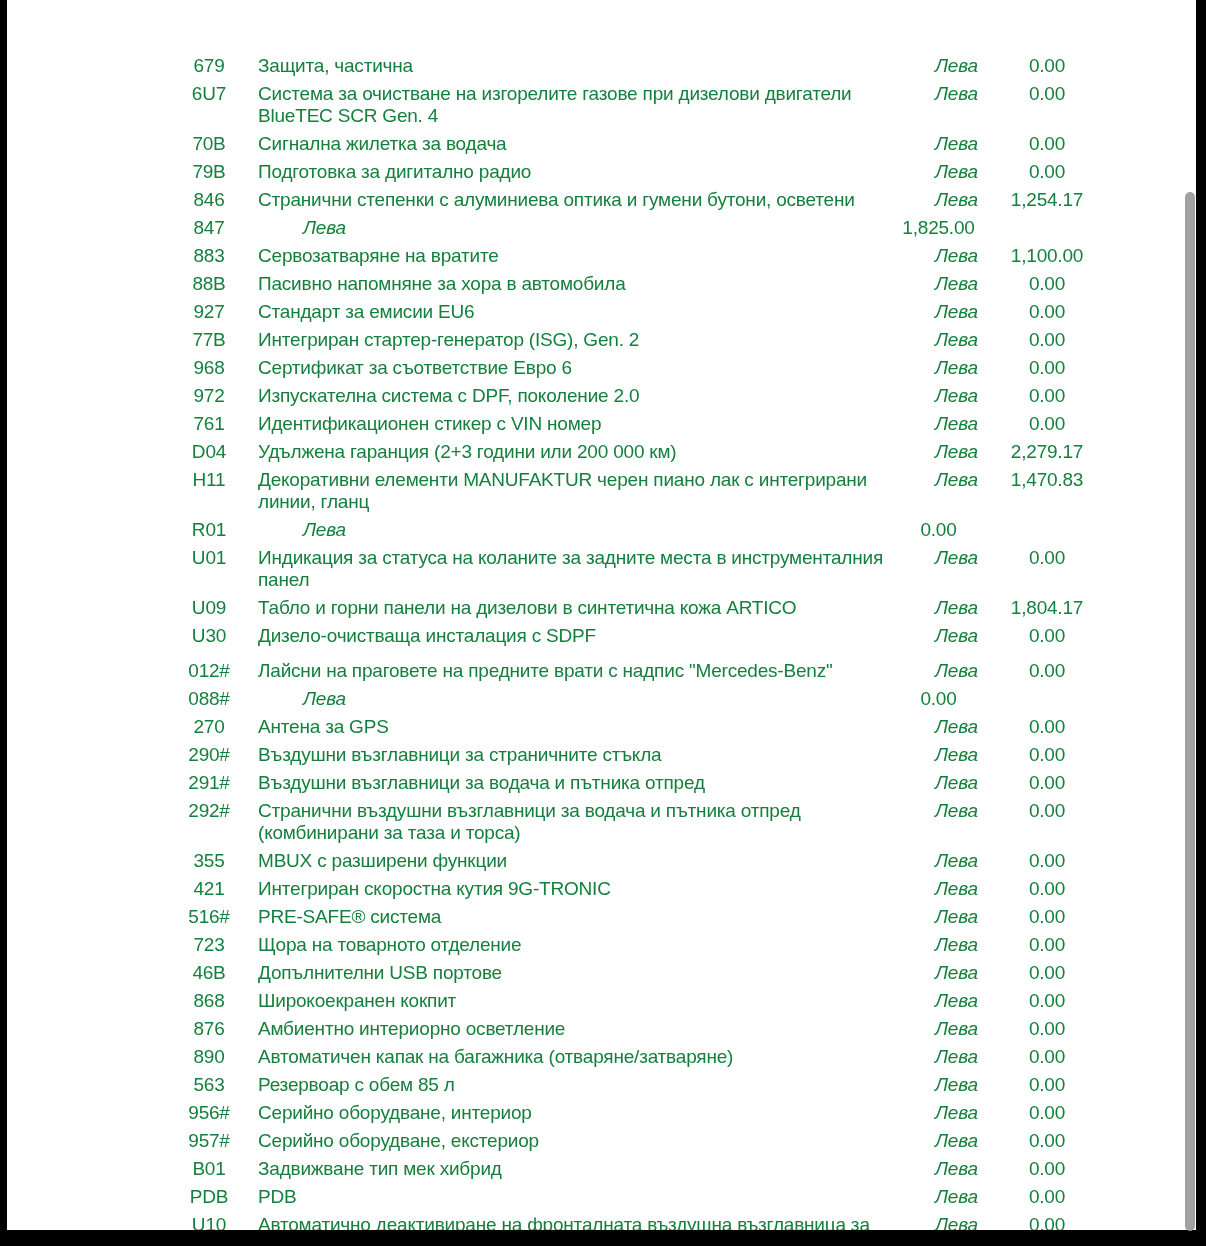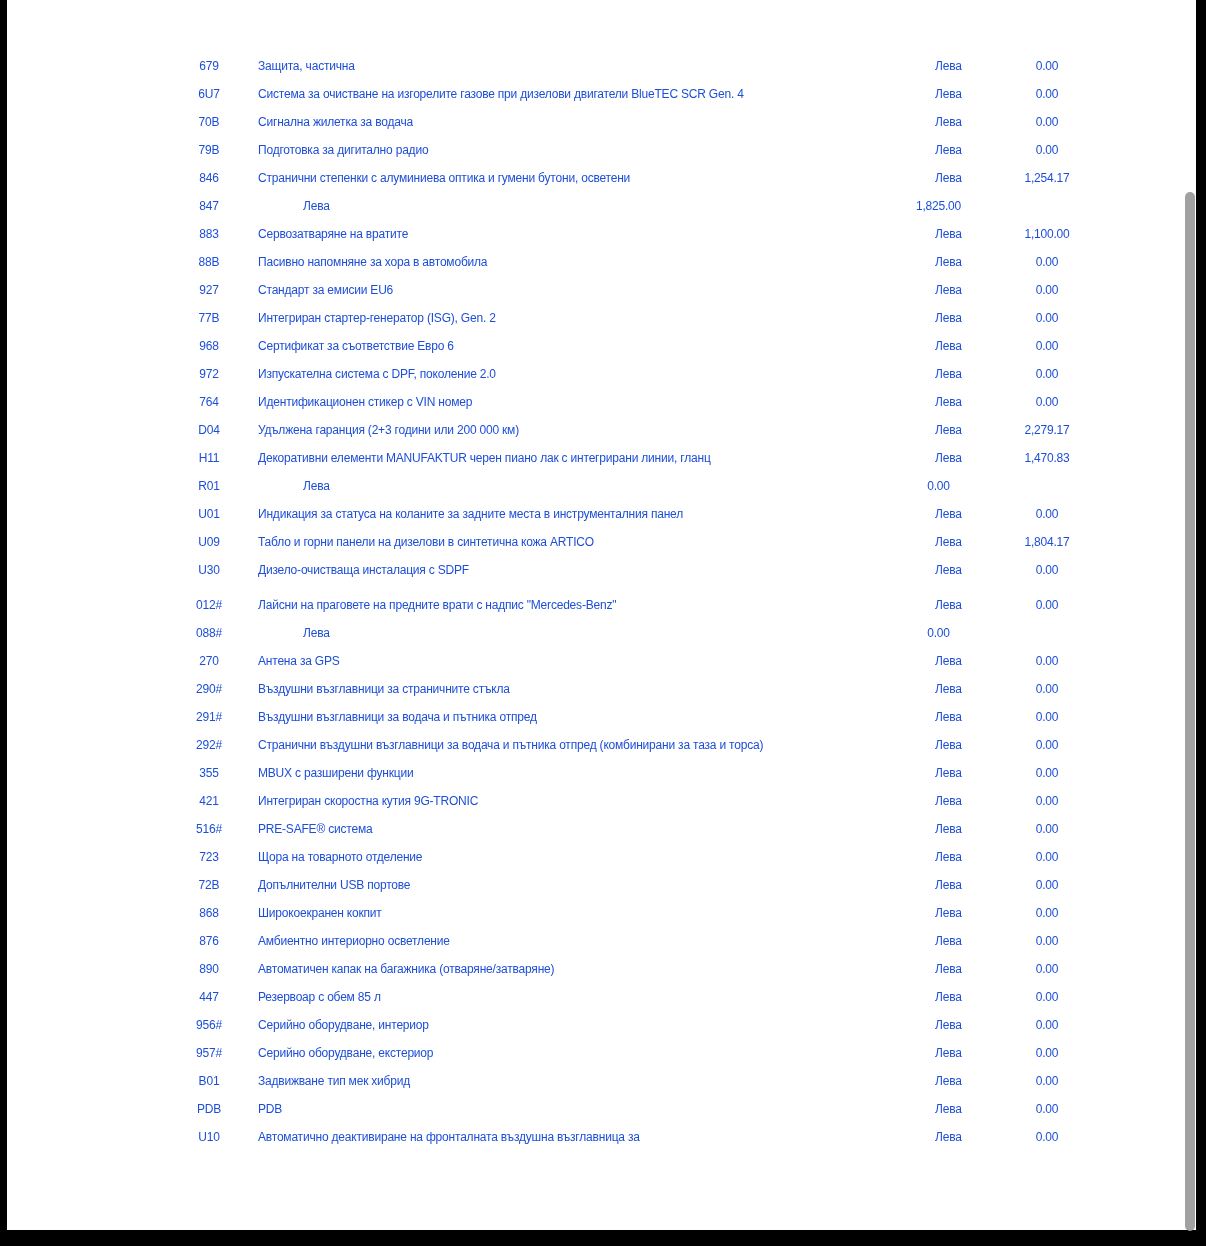--- a/index.html
+++ b/index.html
@@ -22,29 +22,29 @@
     border-radius: 6px;
     background: #a1a1a1;
   }
 
   .doc { position: absolute; top: 52px; left: 0; width: 1185px; }
 
   .row {
     display: grid;
     grid-template-columns: 98px 632px 97px 120px;
     padding: 3px 0 3px 160px;
-    font-size: 12px;
+    font-size: 19px;
     line-height: 22px;
     letter-spacing: -0.2px;
     align-items: start;
-    color: #1d4ed8;
+    color: #15803d;
   }
   .cell-code   { text-align: center; }
   .cell-desc   { padding-right: 6px; }
-  .cell-cur    { padding-left: 45px; white-space: nowrap; }
+  .cell-cur    { font-style: italic; padding-left: 45px; white-space: nowrap; }
   .cell-price  { text-align: center; white-space: nowrap; }
 
   .section-gap { height: 7px; }
 </style>
 </head>
 <body style="background: rgb(255, 255, 255);">
 
 <div class="doc">
     <div class="row">
       <div class="cell-code">679</div>
@@ -111,21 +111,21 @@
       <div class="cell-cur">Лева</div>
       <div class="cell-price">0.00</div>
     </div>
     <div class="row">
       <div class="cell-code">972</div>
       <div class="cell-desc">Изпускателна система с DPF, поколение 2.0</div>
       <div class="cell-cur">Лева</div>
       <div class="cell-price">0.00</div>
     </div>
     <div class="row">
-      <div class="cell-code">764</div>
+      <div class="cell-code">761</div>
       <div class="cell-desc">Идентификационен стикер с VIN номер</div>
       <div class="cell-cur">Лева</div>
       <div class="cell-price">0.00</div>
     </div>
     <div class="row">
       <div class="cell-code">D04</div>
       <div class="cell-desc">Удължена гаранция (2+3 години или 200 000 км)</div>
       <div class="cell-cur">Лева</div>
       <div class="cell-price">2,279.17</div>
     </div>
@@ -212,21 +212,21 @@
       <div class="cell-cur">Лева</div>
       <div class="cell-price">0.00</div>
     </div>
     <div class="row">
       <div class="cell-code">723</div>
       <div class="cell-desc">Щора на товарното отделение</div>
       <div class="cell-cur">Лева</div>
       <div class="cell-price">0.00</div>
     </div>
     <div class="row">
-      <div class="cell-code">72B</div>
+      <div class="cell-code">46B</div>
       <div class="cell-desc">Допълнителни USB портове</div>
       <div class="cell-cur">Лева</div>
       <div class="cell-price">0.00</div>
     </div>
     <div class="row">
       <div class="cell-code">868</div>
       <div class="cell-desc">Широкоекранен кокпит</div>
       <div class="cell-cur">Лева</div>
       <div class="cell-price">0.00</div>
     </div>
@@ -236,21 +236,21 @@
       <div class="cell-cur">Лева</div>
       <div class="cell-price">0.00</div>
     </div>
     <div class="row">
       <div class="cell-code">890</div>
       <div class="cell-desc">Автоматичен капак на багажника (отваряне/затваряне)</div>
       <div class="cell-cur">Лева</div>
       <div class="cell-price">0.00</div>
     </div>
     <div class="row">
-      <div class="cell-code">447</div>
+      <div class="cell-code">563</div>
       <div class="cell-desc">Резервоар с обем 85 л</div>
       <div class="cell-cur">Лева</div>
       <div class="cell-price">0.00</div>
     </div>
     <div class="row">
       <div class="cell-code">956#</div>
       <div class="cell-desc">Серийно оборудване, интериор</div>
       <div class="cell-cur">Лева</div>
       <div class="cell-price">0.00</div>
     </div>

